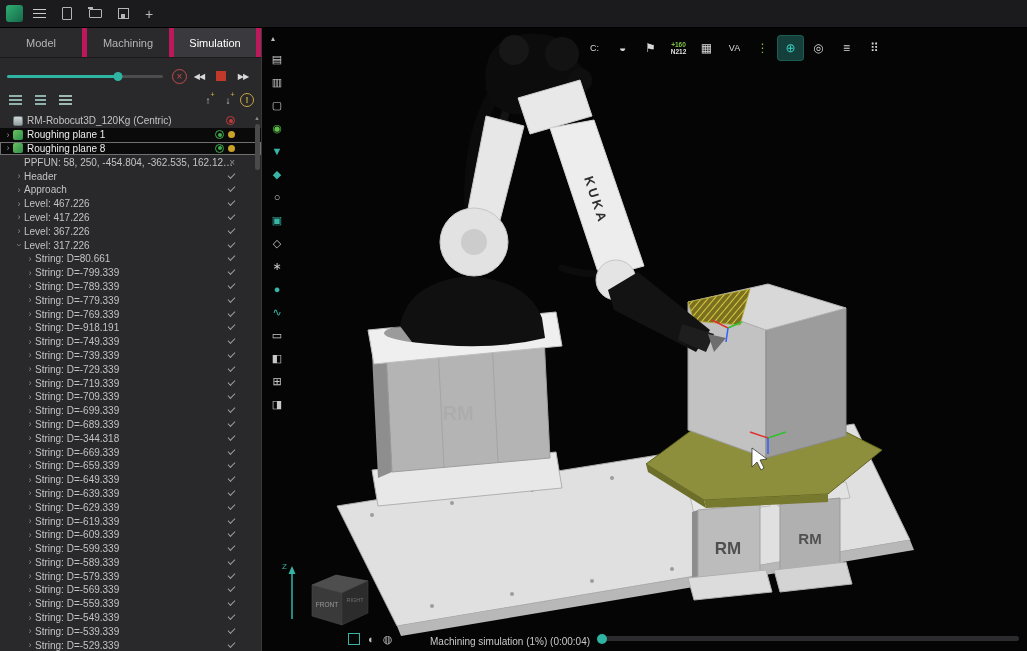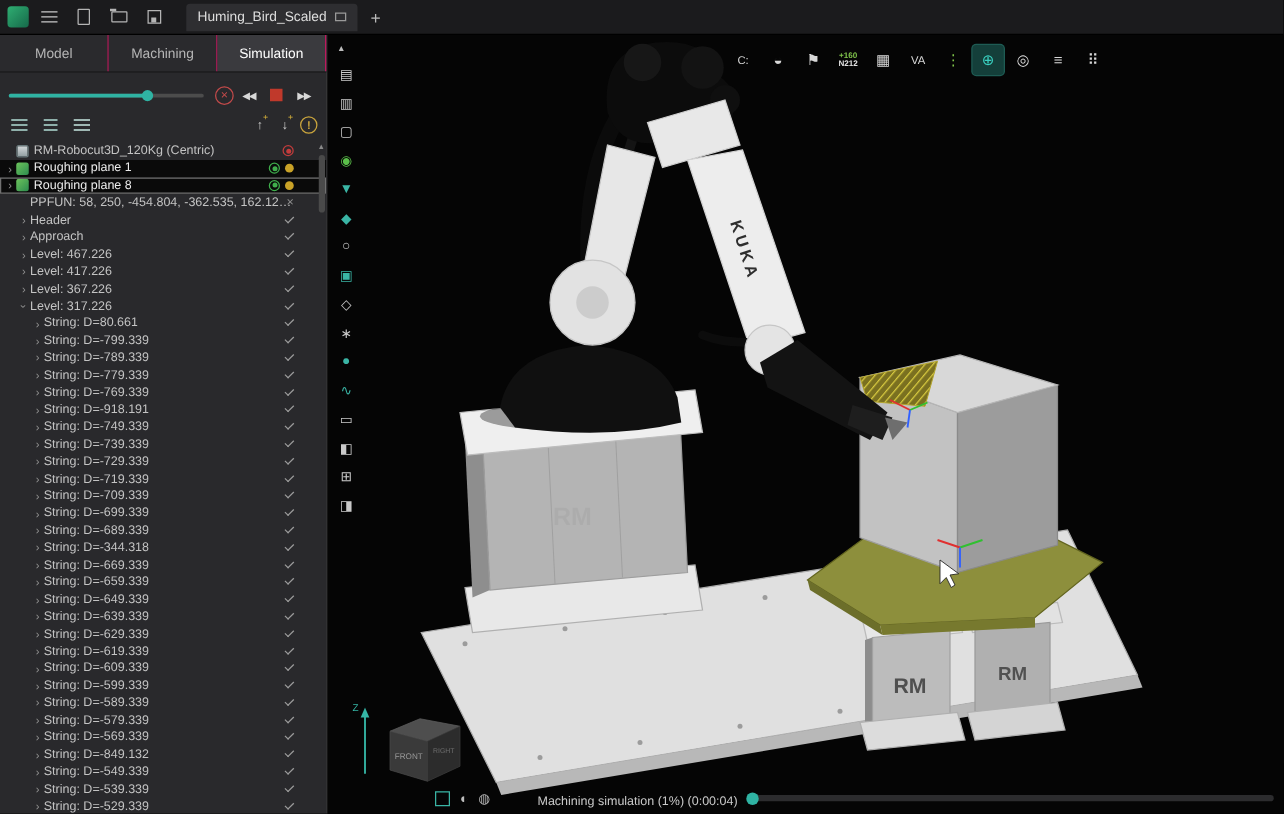--- a/index.html
+++ b/index.html
@@ -22,21 +22,21 @@
   .i-screen{width:9px;height:7px;border:1px solid #9a9a9a}
   .newtab{background:none;border:none;color:#bbb;font-size:14px;cursor:pointer;margin-left:6px}
 
   
   .main{display:flex;height:623px}
   .panel{width:262px;background:#29292c;display:flex;flex-direction:column;position:relative;border-right:1px solid #3a3a3a}
   .viewport{flex:1;position:relative;background:#050505}
 
   
   .tabs{display:flex;height:30px;background:#232326;border-bottom:1px solid #1a1a1a}
-  .tab{flex:1;border:none;background:#2a2a2d;color:#b5b5b5;font-size:11px;cursor:pointer;border-right:1px solid #be185d}
+  .tab{flex:1;border:none;background:#2a2a2d;color:#b5b5b5;font-size:11px;cursor:pointer;border-right:5px solid #be185d}
   .tab.active{background:#3a3a3e;color:#fff}
 
   
   .playback{height:54px;padding:5px 7px 0;flex:none}
   .p-row{display:flex;align-items:center;height:26px}
   .slider{position:relative;width:156px;height:14px;flex:none;cursor:pointer}
   .slider .track{position:absolute;top:6px;left:0;right:0;height:2.5px;background:#4c4c4c;border-radius:2px}
   .slider .fill{position:absolute;top:6px;left:0;height:2.5px;background:#2fb3a3;border-radius:2px}
   .slider .thumb{position:absolute;top:2.5px;width:9px;height:9px;border-radius:50%;background:#2fb3a3;transform:translateX(-50%)}
   .redx{width:15px;height:15px;border:1.5px solid #c34a4a;border-radius:50%;color:#c34a4a;font-size:10px;line-height:11px;text-align:center;background:none;margin-left:9px;cursor:pointer;padding:0;flex:none}
@@ -108,24 +108,20 @@
       </button>
     <button class="tb-btn">
         <span class="i-doc"></span>
       </button>
     <button class="tb-btn">
         <span class="i-folder"></span>
       </button>
     <button class="tb-btn">
         <span class="i-save"></span>
       </button>
-    <div class="doc-tab">
-      <span>Huming_Bird_Scaled</span>
-      <span class="i-screen"></span>
-    </div>
     <button class="newtab">+</button>
   </header>
 
   <div class="main">
 
     <aside class="panel">
       <nav class="tabs">
         <button class="tab">Model</button>
         <button class="tab">Machining</button>
         <button class="tab active">Simulation</button>
@@ -478,21 +474,21 @@
 
     <span class="lbl">String: D=-569.339</span>
     <span class="rstat">
               <span class="ri ri-check"></span>
             </span>
   </div>
           <div class="trow">
     <span class="indent" style="width: 25px;"></span>
     <span class="arrow">›</span>
 
-    <span class="lbl">String: D=-849.132</span>
+    <span class="lbl">String: D=-559.339</span>
     <span class="rstat">
               <span class="ri ri-check"></span>
             </span>
   </div>
           <div class="trow">
     <span class="indent" style="width: 25px;"></span>
     <span class="arrow">›</span>
 
     <span class="lbl">String: D=-549.339</span>
     <span class="rstat">

